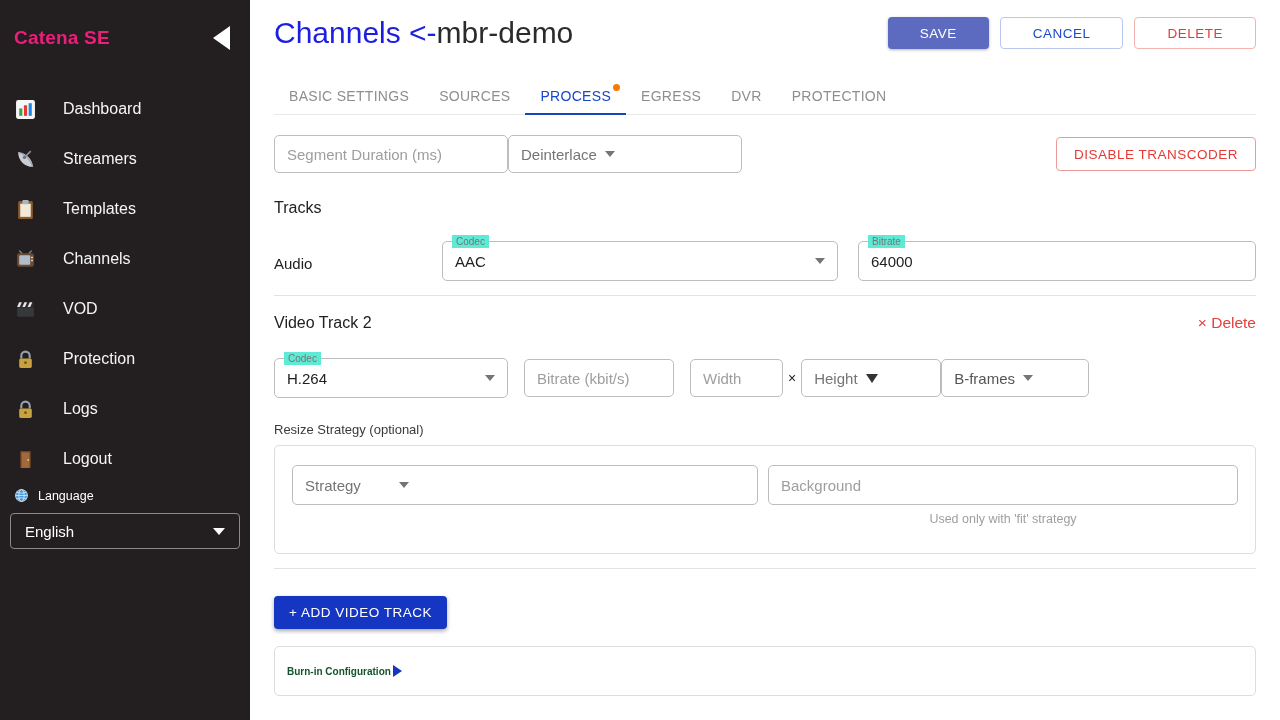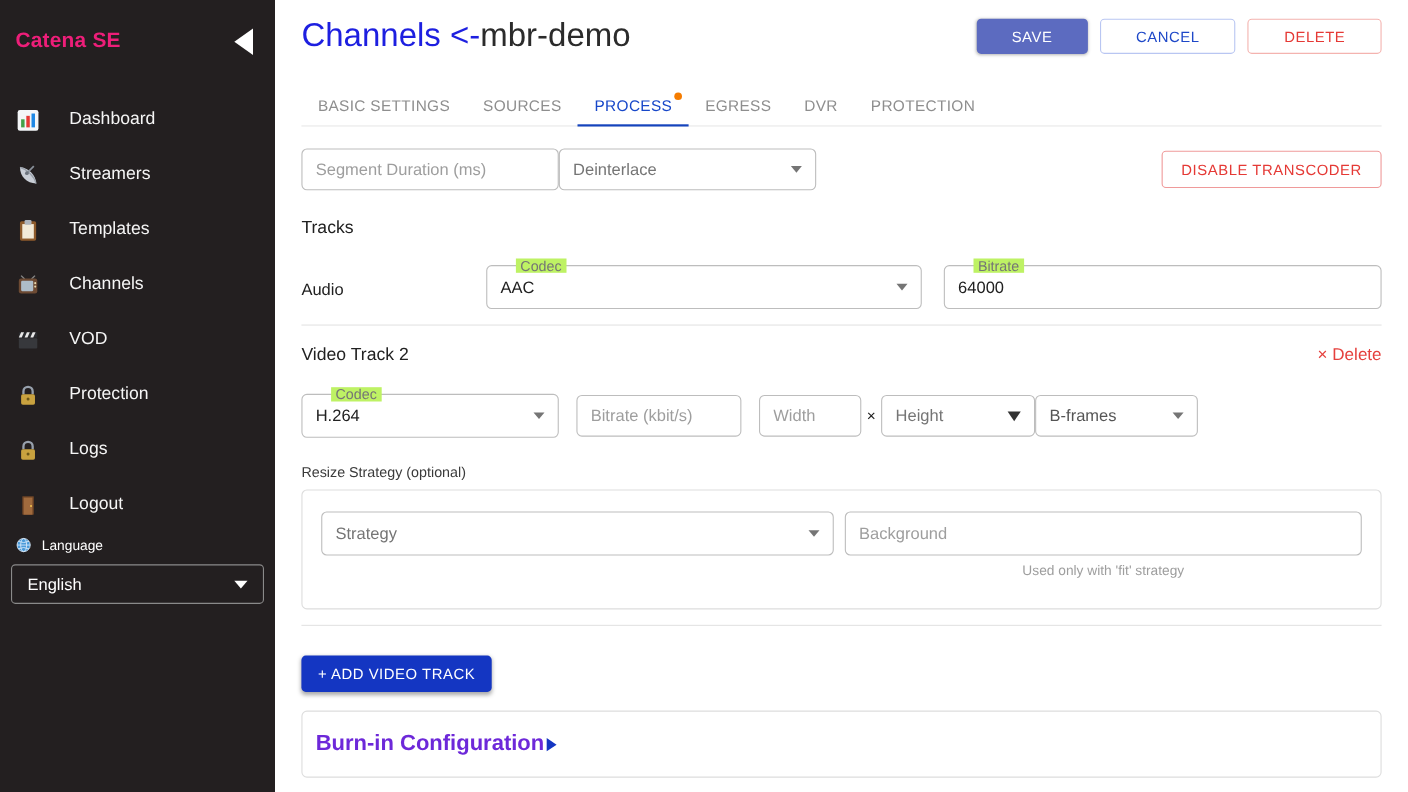--- a/index.html
+++ b/index.html
@@ -42,31 +42,31 @@
   .tabs-row { margin-top:28px; display:flex; border-bottom:1px solid #e8e8e8; }
   .tab { position:relative; padding:0 15px; height:36px; display:flex; align-items:center; font-size:14px; letter-spacing:0.3px; color:#8e8e8e; cursor:pointer; }
   .tab.active { color:#1747c9; }
   .tab.active::after { content:""; position:absolute; left:0; right:0; bottom:-1px; height:2px; background:#1544bd; }
   .tab-badge { position:absolute; top:6px; right:6px; width:7px; height:7px; border-radius:50%; background:#f57c00; }
 
   .row1 { margin-top:20px; display:flex; align-items:center; }
   .text-input { height:38px; border:1px solid #bdbdbd; border-radius:5px; padding:0 12px; font-size:15px; color:#212121; font-family:"Liberation Sans", sans-serif; outline:none; background:#fff; }
   .text-input::placeholder { color:#9e9e9e; }
   .w-234 { width:234px; }
-  .select { height:38px; border:1px solid #bdbdbd; border-radius:5px; display:flex; align-items:center; justify-content:space-between; padding:0 12px; font-size:15px; color:#757575; background:#fff; cursor:pointer; }
+  .select { height:38px; border:1px solid #bdbdbd; border-radius:5px; display:flex; align-items:center; padding:0 12px; font-size:15px; color:#757575; background:#fff; cursor:pointer; }
   .caret { width:0; height:0; border-left:5px solid transparent; border-right:5px solid transparent; border-top:6px solid #757575; flex-shrink:0; margin-left:8px; }
   .caret-big { border-left:6px solid transparent; border-right:6px solid transparent; border-top:9px solid #333; }
   .btn-disable { margin-left:auto; height:34px; padding:0 17px; border:1px solid #ef9a9a; border-radius:4px; color:#e53935; background:#fff; font-size:13.5px; letter-spacing:0.5px; display:flex; align-items:center; cursor:pointer; font-family:"Liberation Sans", sans-serif; }
 
   .section-heading { margin-top:26px; font-size:16px; color:#212121; }
 
   .audio-row { margin-top:24px; display:flex; align-items:center; }
   .row-label { width:168px; flex-shrink:0; font-size:15px; color:#212121; align-self:flex-end; padding-bottom:9px; }
   .notched { position:relative; height:40px; border:1px solid #bdbdbd; border-radius:5px; display:flex; align-items:center; justify-content:space-between; padding:0 12px; background:#fff; }
-  .nlabel { position:absolute; top:-7px; left:26px; background:#bef264; padding:0 4px; font-size:13px; line-height:13px; color:#757575; }
+  .nlabel { position:absolute; top:-7px; left:9px; background:#5eead4; padding:0 4px; font-size:10px; line-height:13px; color:#757575; }
   .nvalue { font-size:15px; color:#212121; }
   .notched input { border:none; outline:none; padding:0; width:100%; font-size:15px; color:#212121; font-family:"Liberation Sans", sans-serif; }
   .codec-audio { width:396px; cursor:pointer; }
   .bitrate-audio { flex:1; margin-left:20px; }
 
   .divider { height:1px; background:#e3e3e3; margin-top:14px; }
 
   .vt-header { margin-top:18px; display:flex; align-items:center; justify-content:space-between; }
   .vt-title { font-size:16px; color:#212121; }
   .delete-link { color:#e5403d; font-size:15.5px; cursor:pointer; }
@@ -83,21 +83,21 @@
   .panel { margin-top:8px; border:1px solid #dddddd; border-radius:5px; padding:19px 17px 27px; }
   .panel-row { display:flex; gap:10px; align-items:flex-start; }
   .strategy-select { width:466px; height:40px;gap:30px; }
   .bg-col { flex:1; }
   .bg-col .text-input { width:100%; height:40px; }
   .helper { margin-top:7px; text-align:center; font-size:12.5px; color:#9e9e9e; }
 
   .btn-add { margin-top:27px; height:33px; padding:0 15px; background:#1436c2; color:#fff; border:none; border-radius:4px; font-size:13.5px; letter-spacing:0.5px; display:flex; align-items:center; cursor:pointer; box-shadow:0 2px 4px rgba(0,0,0,0.35); font-family:"Liberation Sans", sans-serif; font-weight:500; }
 
   .burnin-box { margin-top:17px; border:1px solid #dddddd; border-radius:5px; padding:18px 12px; display:flex; align-items:center; cursor:pointer; }
-  .burnin-label { color:#6d28d9; font-weight:bold; font-size:20px; }
+  .burnin-label { color:#14532d; font-weight:bold; font-size:10px; }
   .expand-tri { width:0; height:0; border-top:6px solid transparent; border-bottom:6px solid transparent; border-left:9px solid #1436c2; margin-left:2px; }
 </style>
 </head>
 <body>
 
 <div class="sidebar">
   <div class="brand-row">
     <span class="brand">Catena SE</span>
     <span class="collapse-tri"></span>
   </div>

